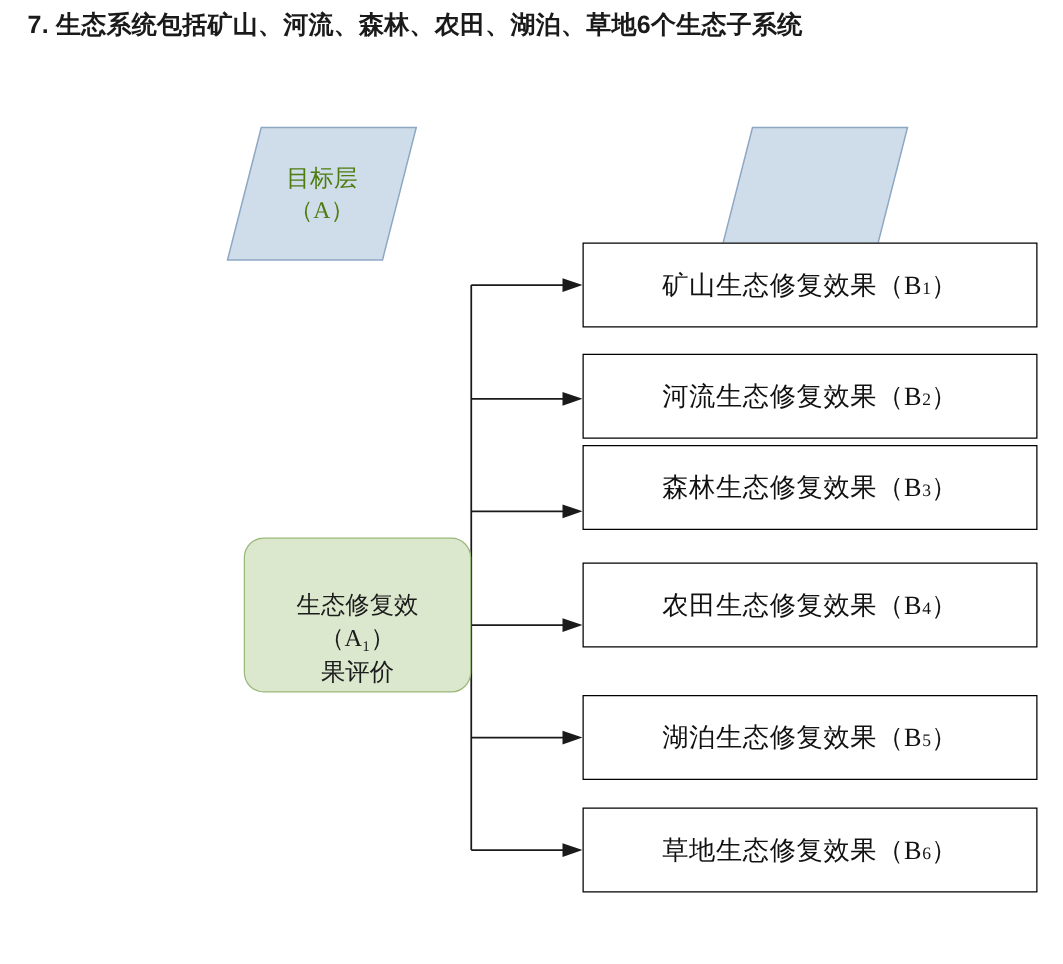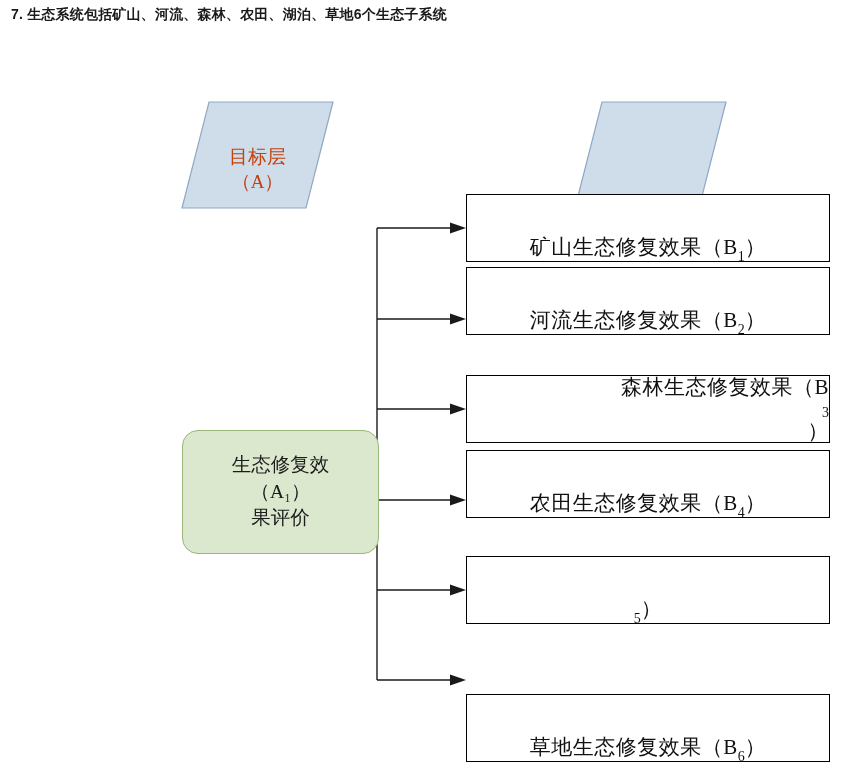--- a/index.html
+++ b/index.html
@@ -12,23 +12,23 @@
     height: 771px;
     position: relative;
     font-family: "Liberation Sans", sans-serif;
     color: #1a1a1a;
     overflow: hidden;
   }
 
   
   .heading {
     position: absolute;
-    left: 11px;
+    left: 22px;
     top: 6px;
-    font-size: 14px;
+    font-size: 20px;
     font-weight: bold;
     letter-spacing: 0.2px;
     white-space: nowrap;
     font-family: "Liberation Sans", sans-serif;
   }
 
   
   .canvas {
     position: absolute;
     left: 0;
@@ -42,61 +42,61 @@
     left: 0;
     top: 0;
     width: 850px;
     height: 723px;
   }
 
   
   .para-label {
     position: absolute;
     display: flex;
-    align-items: flex-end;
+    align-items: center;
     justify-content: center;
     text-align: center;
     font-family: "Liberation Serif", serif;
     font-size: 19px;
     line-height: 1.32;
-    color: #c2410c;
+    color: #4d7c0f;
     pointer-events: none;
   }
 
   
   .root-node {
     position: absolute;
-    left: 182px;
+    left: 195px;
     top: 382px;
-    width: 197px;
+    width: 182px;
     height: 124px;
     background: #dce8cd;
     border: 1px solid #9ab87a;
     border-radius: 16px;
     display: flex;
-    align-items: center;
+    align-items: flex-end;
     justify-content: center;
     text-align: center;
     font-family: "Liberation Serif", serif;
     font-size: 19.5px;
     line-height: 1.38;
     color: #1c1c1c;
     box-sizing: border-box;
   }
 
   
   .crit-box {
     position: absolute;
     left: 466px;
     width: 364px;
     height: 68px;
     background: #ffffff;
     border: 1px solid #000000;
     display: flex;
-    align-items: flex-end;
+    align-items: center;
     justify-content: center;
     font-family: "Liberation Serif", serif;
     font-size: 21px;
     letter-spacing: 0.5px;
     color: #111111;
     box-sizing: border-box;
   }
   .crit-box .sub {
     font-size: 14px;
     vertical-align: sub;
@@ -157,42 +157,43 @@
       <div>果评价</div>
     </div>
   </div>
 
   <div class="crit-box" style="top:146px;">
     <span>矿山生态修复效果（B</span>
       <span class="sub">1</span>
       <span>）</span>
   </div>
 
-  <div class="crit-box" style="top:219px;">
+  <div class="crit-box" style="top:235px;">
     <span>河流生态修复效果（B</span>
       <span class="sub">2</span>
       <span>）</span>
   </div>
 
-  <div class="crit-box" style="top:327px;flex-direction:column;">
+  <div class="crit-box" style="top:308px;">
     <span>森林生态修复效果（B</span>
       <span class="sub">3</span>
       <span>）</span>
   </div>
 
   <div class="crit-box" style="top:402px;">
     <span>农田生态修复效果（B</span>
       <span class="sub">4</span>
       <span>）</span>
   </div>
 
   <div class="crit-box" style="top:508px;">
+    <span>湖泊生态修复效果（B</span>
       <span class="sub">5</span>
       <span>）</span>
   </div>
 
-  <div class="crit-box" style="top:598px;margin-top:48px;">
+  <div class="crit-box" style="top:598px;">
     <span>草地生态修复效果（B</span>
       <span class="sub">6</span>
       <span>）</span>
   </div>
 
 </div>
 
 </body></html>

